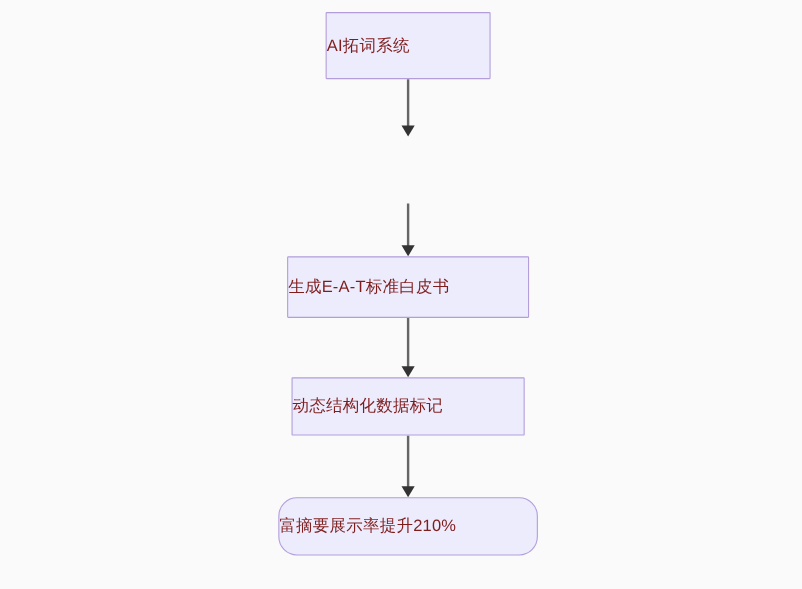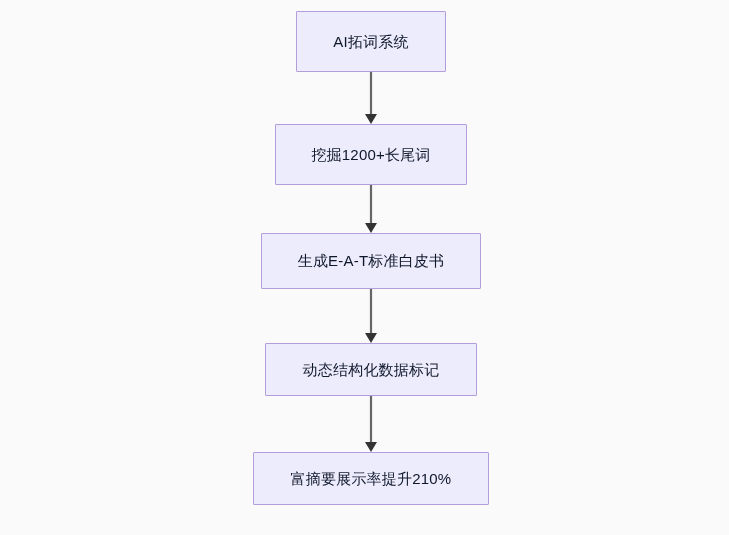--- a/index.html
+++ b/index.html
@@ -28,22 +28,22 @@
     pointer-events: none;
   }
   .node {
     position: absolute;
     box-sizing: border-box;
     background: #ececfd;
     border: 1.6px solid #b39ddb;
     border-radius: 1px;
     display: flex;
     align-items: center;
-    justify-content: center;
-    color: #0f172a;
+    justify-content: flex-start;
+    color: #7f1d1d;
     font-size: 15px;
     line-height: 1.2;
     letter-spacing: 0.2px;
     white-space: nowrap;
   }
   .node-label {
     display: block;
     text-align: center;
   }
 </style>
@@ -68,29 +68,26 @@
     <g>
       <line x1="371" y1="396" x2="371" y2="444" stroke="#666666" stroke-width="2.2"></line>
       <polygon points="365,442 377,442 371,452" fill="#333333"></polygon>
     </g>
   </svg>
 
   <div class="node" style="left:296px; top:11px; width:150px; height:61px;">
     <span class="node-label">AI拓词系统</span>
   </div>
 
-  <div class="node" style="left:275px; top:124px; width:192px; height:61px;">
-    <span class="node-label">挖掘1200+长尾词</span>
-  </div>
 
   <div class="node" style="left:265px; top:343px; width:212px; height:53px;">
     <span class="node-label">动态结构化数据标记</span>
   </div>
 
   <div class="node" style="left:261px; top:233px; width:220px; height:56px;">
     <span class="node-label">生成E-A-T标准白皮书</span>
   </div>
 
-  <div class="node" style="left:253px; top:452px; width:236px; height:53px;">
+  <div class="node" style="left:253px; top:452px; width:236px; height:53px;border-radius:17px;">
     <span class="node-label">富摘要展示率提升210%</span>
   </div>
 
 </div>
 
 </body></html>

